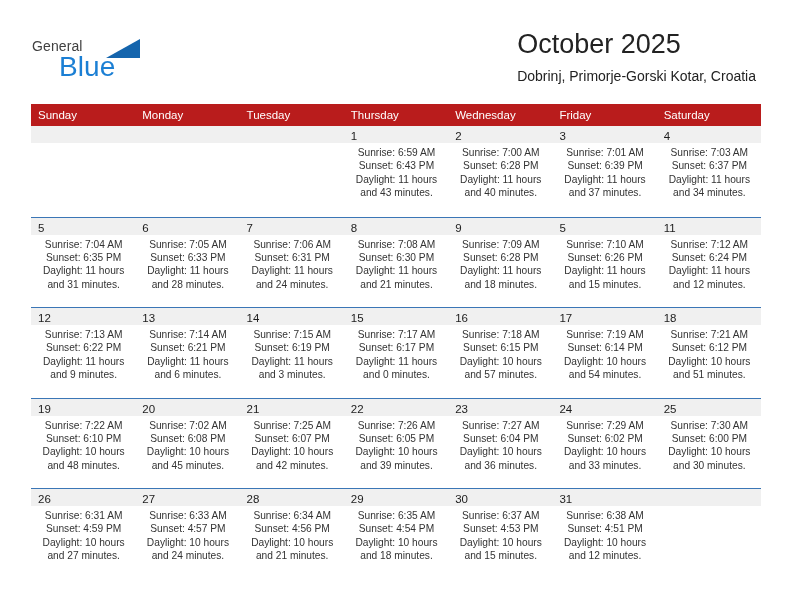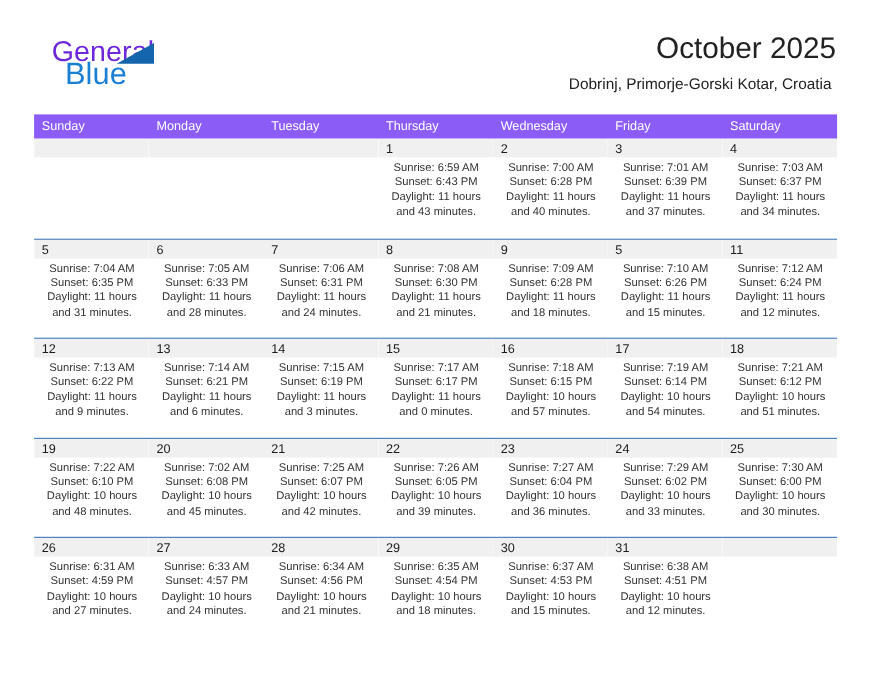--- a/index.html
+++ b/index.html
@@ -32,25 +32,25 @@
 
   .logo {
     position: absolute;
     left: 32px;
     top: 34px;
     width: 160px;
     height: 52px;
   }
   .logo-general {
     position: absolute;
-    left: 15px;
+    left: 0;
     top: 0;
-    font-size: 26px;
+    font-size: 14px;
     line-height: 24px;
-    color: #6d28d9;
+    color: #404040;
     letter-spacing: 0.1px;
   }
   .logo-blue {
     position: absolute;
     left: 27px;
     top: 21px;
     font-size: 28px;
     line-height: 24px;
     color: #1b7fd4;
     letter-spacing: 0.1px;
@@ -63,21 +63,21 @@
     height: 0;
     border-top: 0 solid transparent;
     border-left: 34px solid transparent;
     border-bottom: 19px solid #1565ad;
   }
 
   .title-block {
     position: absolute;
     right: 32px;
     top: 28px;
-    text-align: right;
+    text-align: left;
   }
   .month-title {
     font-size: 27px;
     line-height: 32px;
     color: #222222;
     font-weight: normal;
     margin: 0;
     white-space: nowrap;
   }
   .location-subtitle {
@@ -91,21 +91,21 @@
   
   .calendar {
     position: absolute;
     left: 31px;
     top: 104px;
     width: 730px;
   }
 
   .weekday-row {
     display: flex;
-    background: #8b5cf6;
+    background: #b91c1c;
     height: 22px;
   }
   .weekday-cell {
     flex: 1 1 0;
     color: #ffffff;
     font-size: 11.5px;
     line-height: 22px;
     padding-left: 7px;
     box-sizing: border-box;
     white-space: nowrap;

